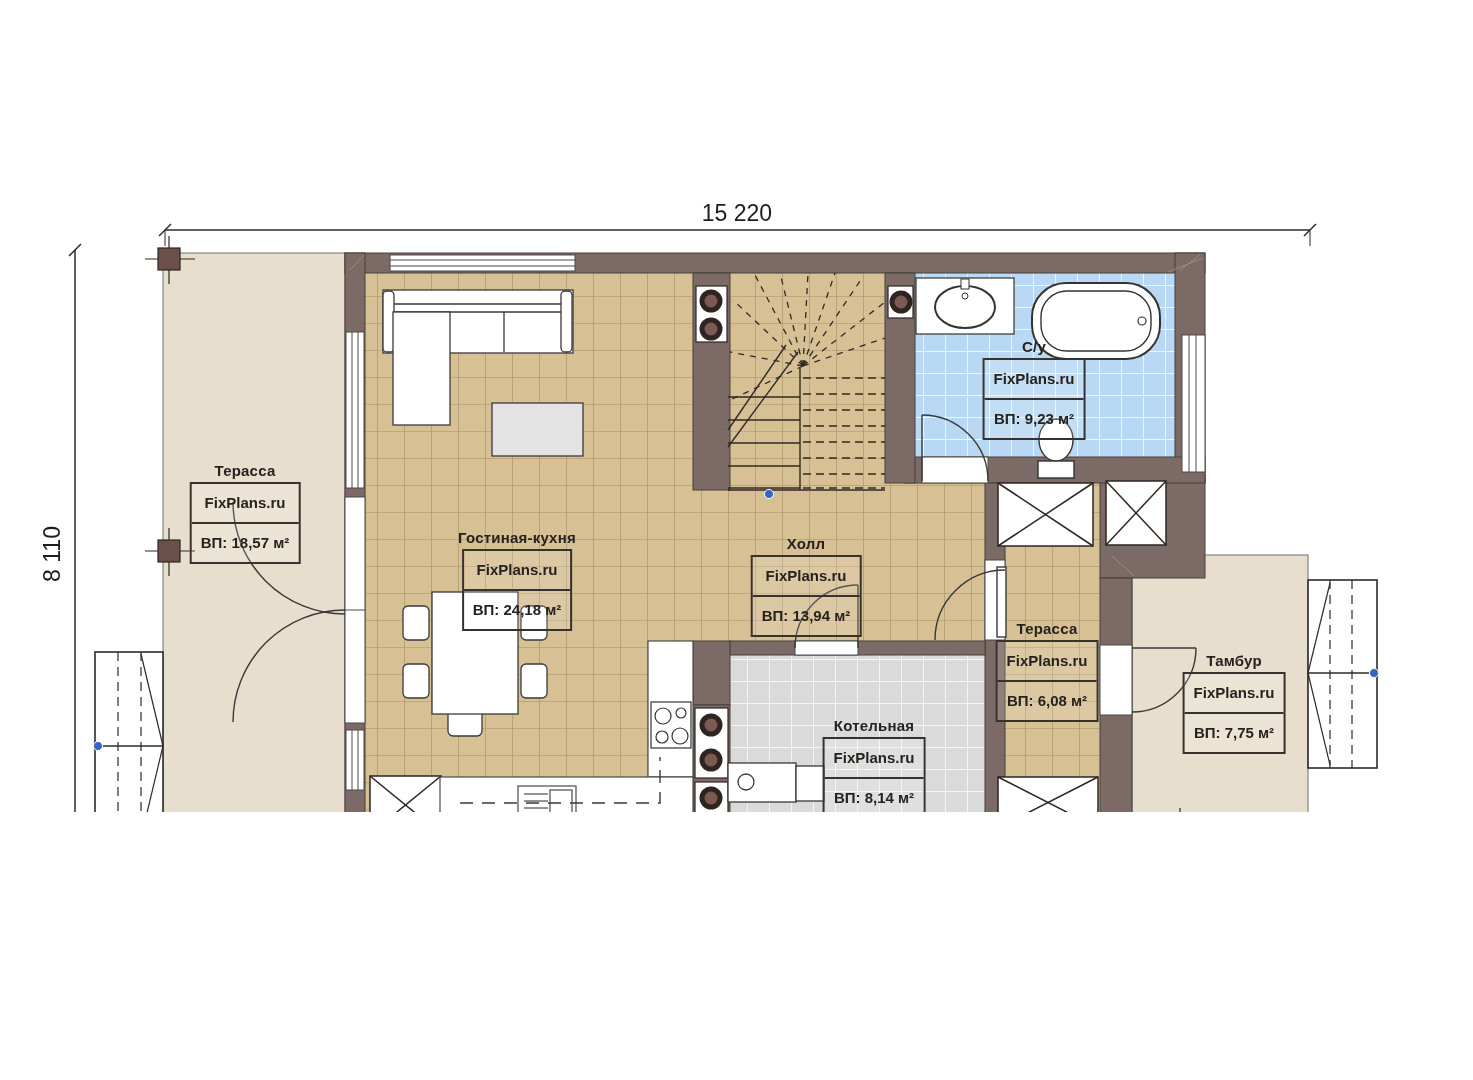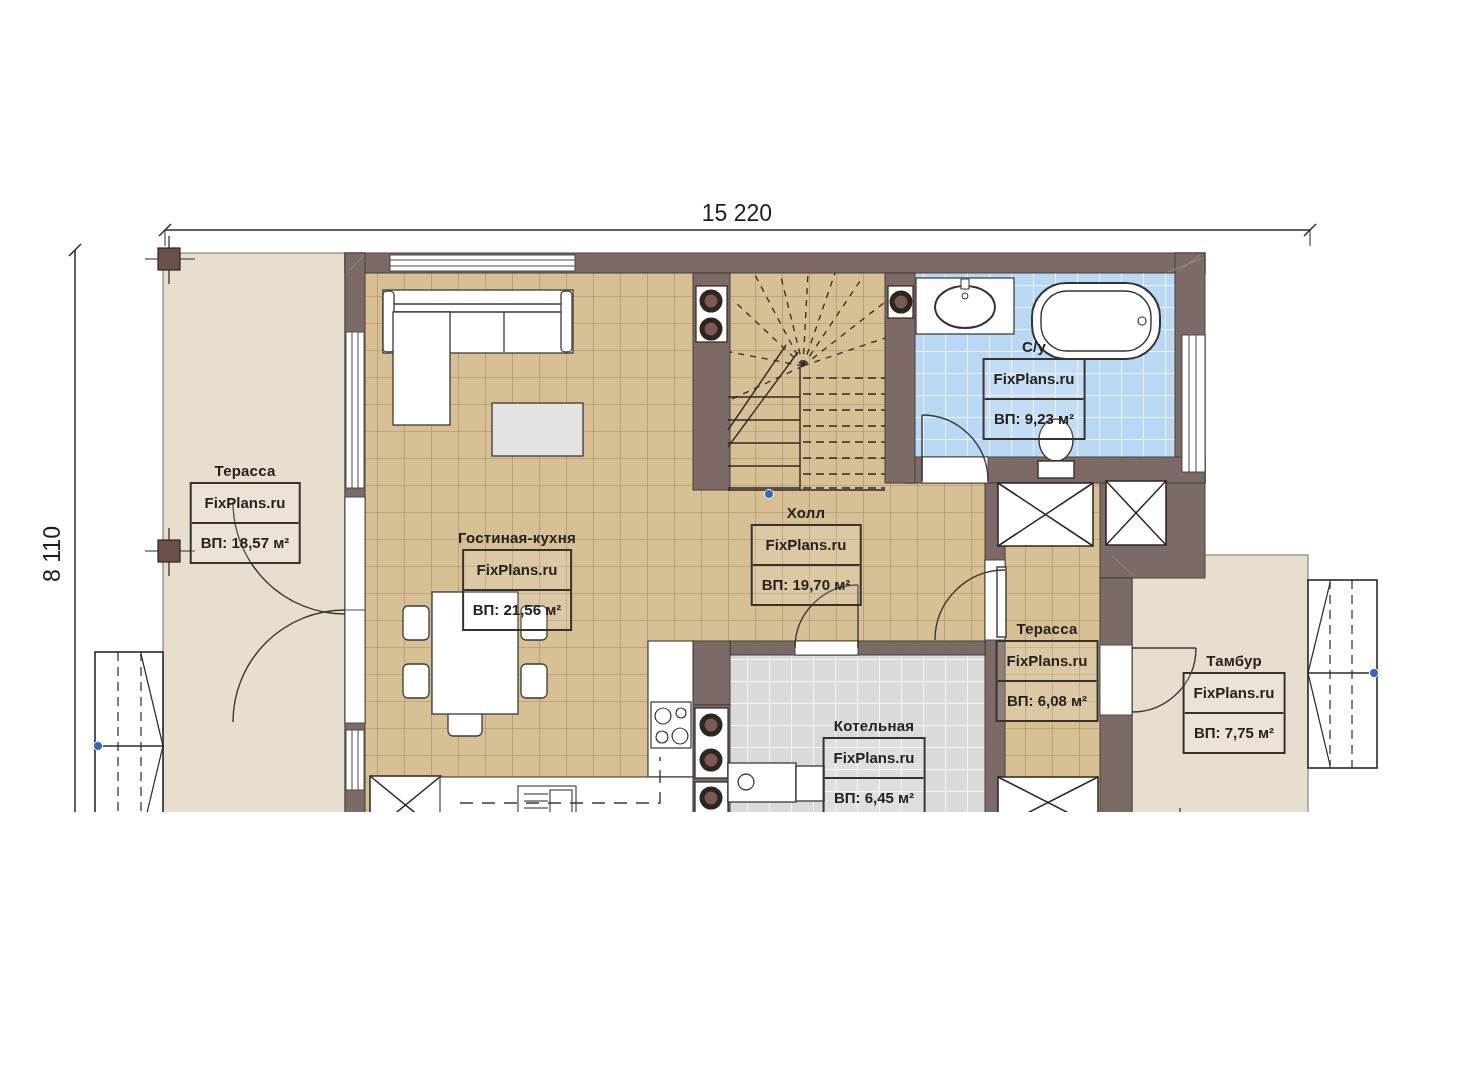--- a/index.html
+++ b/index.html
@@ -344,29 +344,29 @@
   <div class="info-box">
     <div class="info-row brand">FixPlans.ru</div>
     <div class="info-row area">ВП: 18,57 м²</div>
   </div>
 </div>
 
 <div class="room-label" style="left:517px;top:529px">
   <div class="room-name">Гостиная-кухня</div>
   <div class="info-box">
     <div class="info-row brand">FixPlans.ru</div>
-    <div class="info-row area">ВП: 21,56 м²</div>
-  </div>
-</div>
-
-<div class="room-label" style="left:806px;top:504px">
+    <div class="info-row area">ВП: 24,18 м²</div>
+  </div>
+</div>
+
+<div class="room-label" style="left:806px;top:535px">
   <div class="room-name">Холл</div>
   <div class="info-box">
     <div class="info-row brand">FixPlans.ru</div>
-    <div class="info-row area">ВП: 19,70 м²</div>
+    <div class="info-row area">ВП: 13,94 м²</div>
   </div>
 </div>
 
 <div class="room-label" style="left:1034px;top:338px">
   <div class="room-name">С/у</div>
   <div class="info-box">
     <div class="info-row brand">FixPlans.ru</div>
     <div class="info-row area">ВП: 9,23 м²</div>
   </div>
 </div>
@@ -376,21 +376,21 @@
   <div class="info-box">
     <div class="info-row brand">FixPlans.ru</div>
     <div class="info-row area">ВП: 6,08 м²</div>
   </div>
 </div>
 
 <div class="room-label" style="left:874px;top:717px">
   <div class="room-name">Котельная</div>
   <div class="info-box">
     <div class="info-row brand">FixPlans.ru</div>
-    <div class="info-row area">ВП: 6,45 м²</div>
+    <div class="info-row area">ВП: 8,14 м²</div>
   </div>
 </div>
 
 <div class="room-label" style="left:1234px;top:652px">
   <div class="room-name">Тамбур</div>
   <div class="info-box">
     <div class="info-row brand">FixPlans.ru</div>
     <div class="info-row area">ВП: 7,75 м²</div>
   </div>
 </div>

